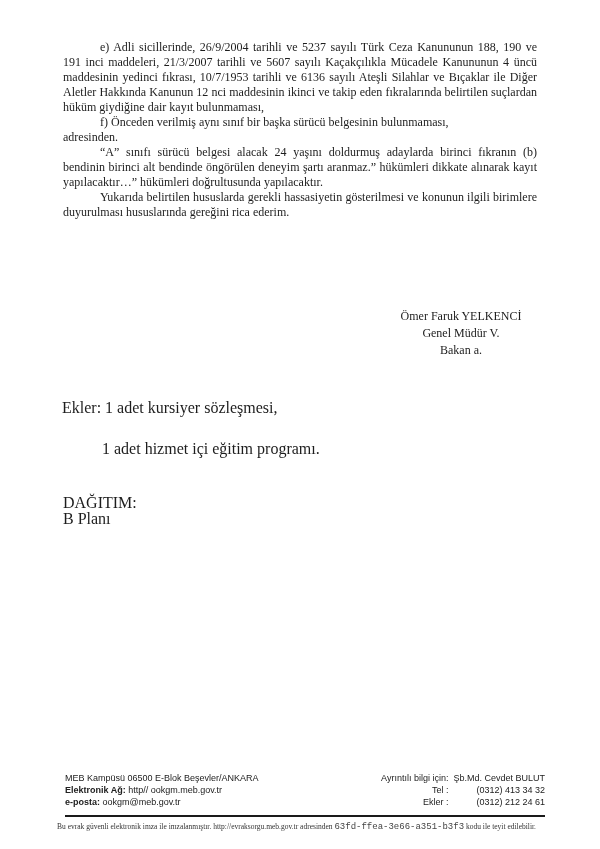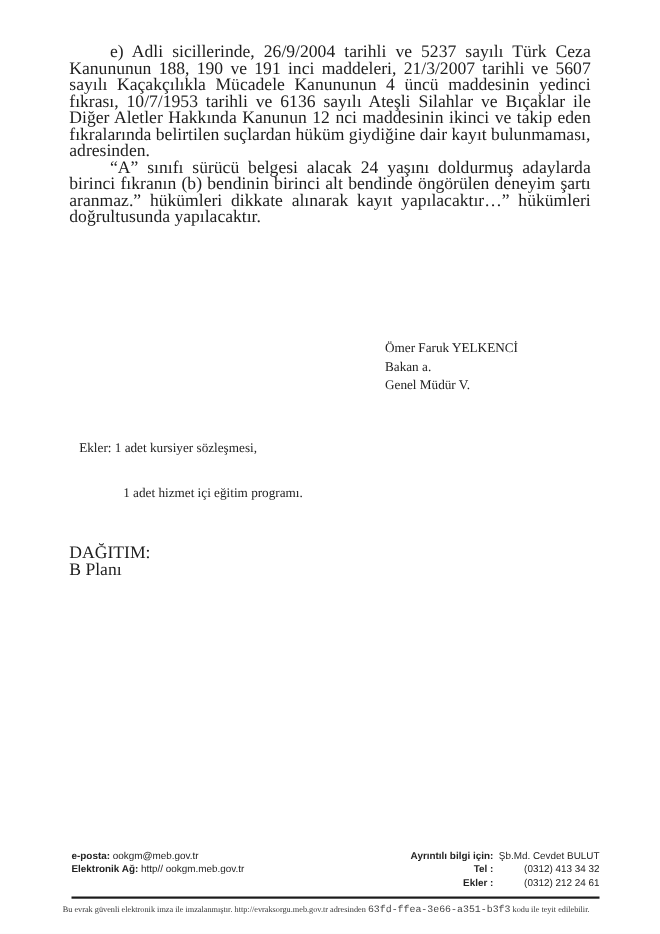--- a/index.html
+++ b/index.html
@@ -7,49 +7,49 @@
     position:relative;
     width:600px; height:849px;
     margin:0 auto;
     background:#ffffff;
     font-family:"Liberation Serif", serif;
     color:#1d1d1d;
     overflow:hidden;
   }
   .content {
     position:absolute; left:63px; top:40px; width:474px;
-    font-size:16px; line-height:15px; text-align:justify;
+    font-size:12px; line-height:15px; text-align:justify;
   }
   .content p { margin:0; }
   .content p.indent { text-indent:37px; }
   .signature {
     position:absolute; left:350px; top:308px; width:222px;
-    font-size:12px; line-height:17px;
+    text-align:center; font-size:12px; line-height:17px;
   }
   .ekler {
-    position:absolute; left:72px; top:399px;
-    font-size:12px; line-height:17px;
+    position:absolute; left:62px; top:399px;
+    font-size:16px; line-height:17px;
   }
   .ekler .line2 { padding-left:40px;margin-top:24px; }
   .dagitim {
     position:absolute; left:63px; top:495px;
     font-size:16px; line-height:16px;
   }
   .footer-left {
     position:absolute; left:65px; top:772px;
     font-family:"Liberation Sans", sans-serif;
     font-size:9px; line-height:12px; color:#222;
   }
   .footer-right {
     position:absolute; right:55px; top:772px;
     font-family:"Liberation Sans", sans-serif;
     font-size:9px; line-height:12px; color:#222;
     display:grid; grid-template-columns:auto auto; column-gap:5px;
   }
-  .footer-right .lbl { font-weight:bold; text-align:right; }
+  .footer-right .lbl { font-weight:normal; text-align:right; }
   .footer-right .val { text-align:right; }
   .footer-left b { font-weight:bold; }
   .rule {
     position:absolute; left:65px; top:815px;
     width:480px; height:2px; background:#1a1a1a;
   }
   .verify {
     position:absolute; left:57px; top:822px;
     white-space:nowrap;
     font-family:"Liberation Serif", serif;
@@ -60,43 +60,46 @@
     font-size:9px; color:#444;
   }
 </style>
 </head>
 <body>
 
 <div class="page">
 
   <div class="content">
     <p class="indent">e) Adli sicillerinde, 26/9/2004 tarihli ve 5237 sayılı Türk Ceza Kanununun 188, 190 ve 191 inci maddeleri, 21/3/2007 tarihli ve 5607 sayılı Kaçakçılıkla Mücadele Kanununun 4 üncü maddesinin yedinci fıkrası, 10/7/1953 tarihli ve 6136 sayılı Ateşli Silahlar ve Bıçaklar ile Diğer Aletler Hakkında Kanunun 12 nci maddesinin ikinci ve takip eden fıkralarında belirtilen suçlardan hüküm giydiğine dair kayıt bulunmaması,</p>
+    <p class="indent">f) Önceden verilmiş aynı sınıf bir başka sürücü belgesinin bulunmaması,</p>
     <p>adresinden.</p>
     <p class="indent">“A” sınıfı sürücü belgesi alacak 24 yaşını doldurmuş adaylarda birinci fıkranın (b) bendinin birinci alt bendinde öngörülen deneyim şartı aranmaz.” hükümleri dikkate alınarak kayıt yapılacaktır…” hükümleri doğrultusunda yapılacaktır.</p>
+    <p class="indent">Yukarıda belirtilen hususlarda gerekli hassasiyetin gösterilmesi ve konunun ilgili birimlere duyurulması hususlarında gereğini rica ederim.</p>
   </div>
 
   <div class="signature">
     <div>Ömer Faruk YELKENCİ</div>
+    <div>Genel Müdür V.</div>
     <div>Bakan a.</div>
-    <div>Genel Müdür V.</div>
   </div>
 
   <div class="ekler">
     <div class="line1">Ekler: 1 adet kursiyer sözleşmesi,</div>
     <div class="line2">1 adet hizmet içi eğitim programı.</div>
   </div>
 
   <div class="dagitim">
     <div>DAĞITIM:</div>
     <div>B Planı</div>
   </div>
 
   <div class="footer-left">
+    <div>MEB  Kampüsü 06500 E-Blok  Beşevler/ANKARA</div>
+    <div><b>Elektronik Ağ:</b><span> http// ookgm.meb.gov.tr</span></div>
     <div><b>e-posta:</b><span> ookgm@meb.gov.tr</span></div>
-    <div><b>Elektronik Ağ:</b><span> http// ookgm.meb.gov.tr</span></div>
   </div>
 
   <div class="footer-right">
     <span class="lbl">Ayrıntılı bilgi için:</span>
     <span class="val">Şb.Md.  Cevdet BULUT</span>
     <span class="lbl">Tel :</span>
     <span class="val">(0312) 413 34 32</span>
     <span class="lbl">Ekler :</span>
     <span class="val">(0312) 212 24 61</span>
   </div>

